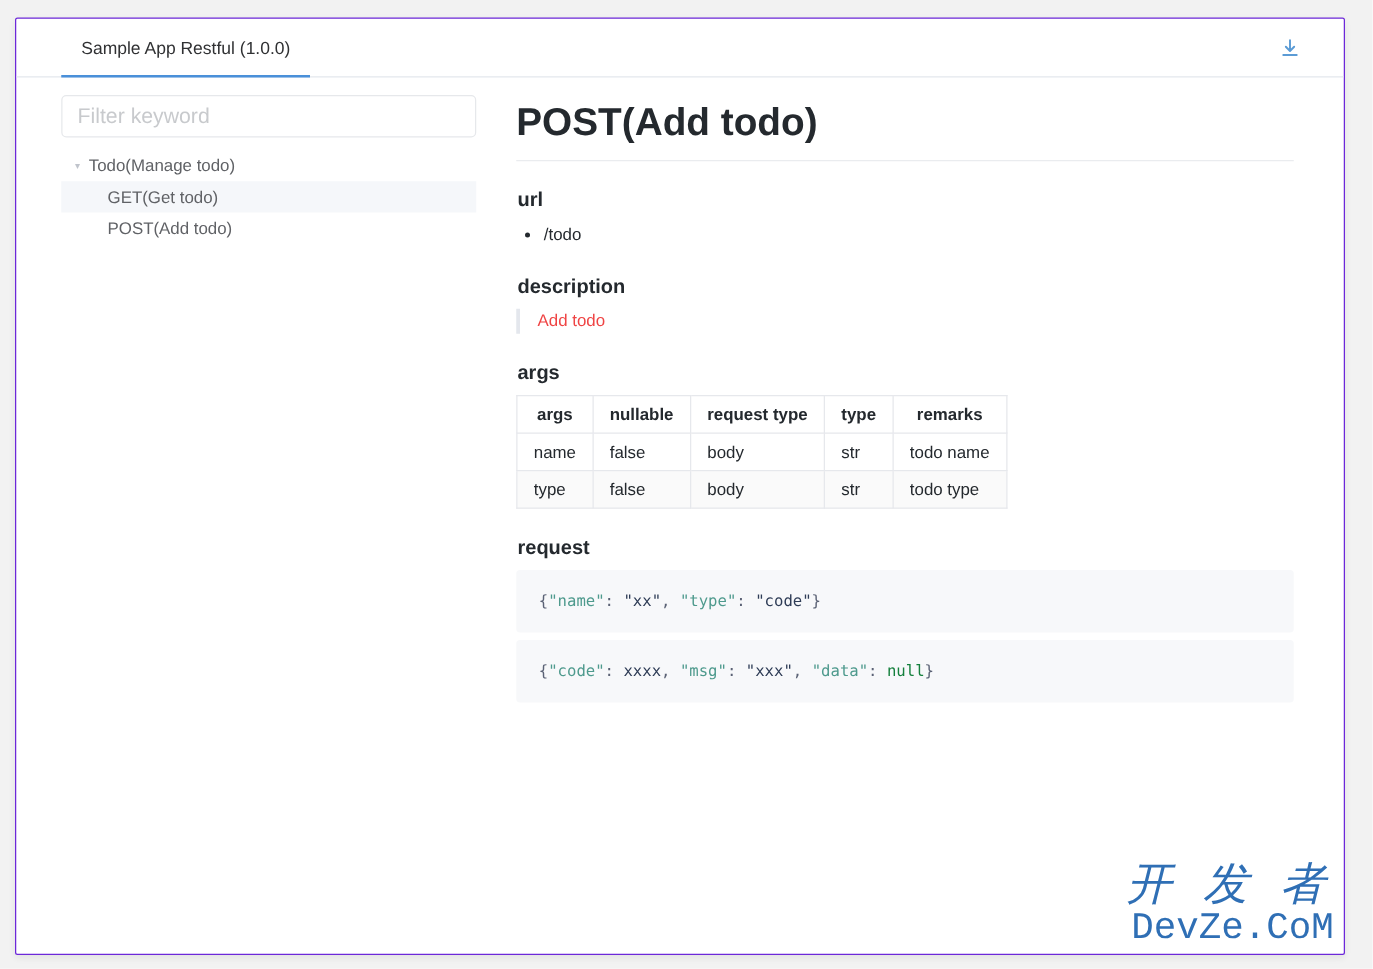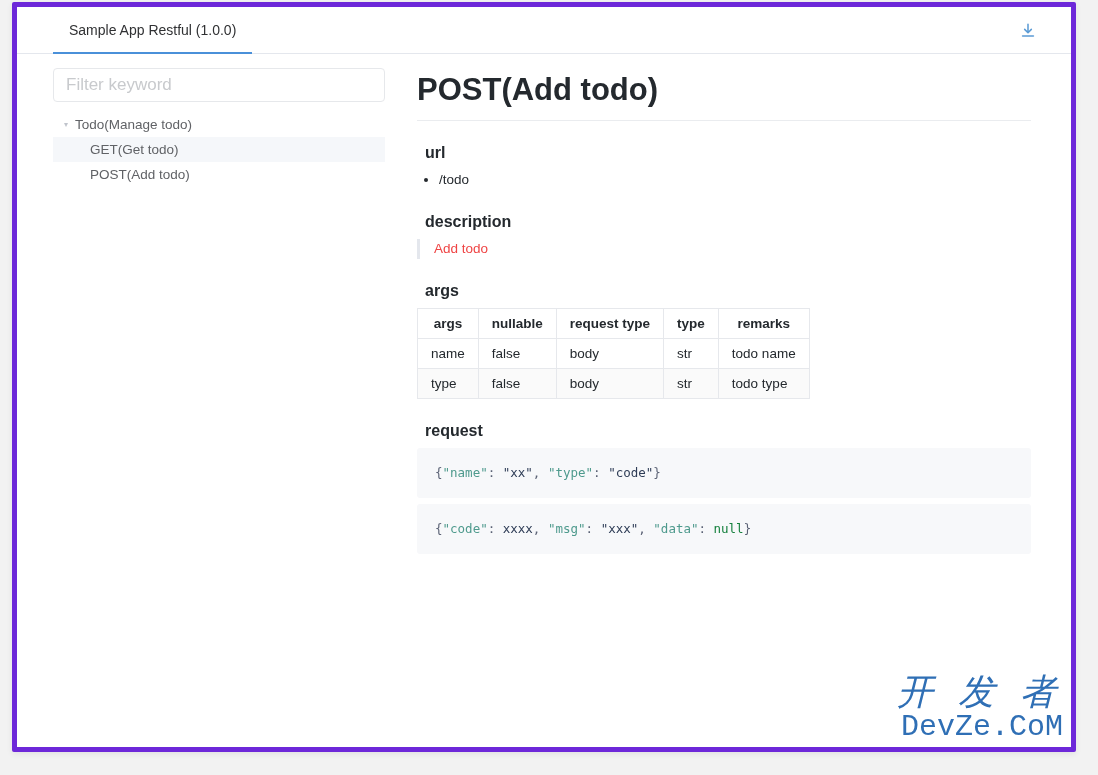--- a/index.html
+++ b/index.html
@@ -13,25 +13,25 @@
     background: #f2f2f2;
     font-family: "Liberation Sans", sans-serif;
     color: #303133;
     overflow: hidden;
   }
 
   
   .card {
     position: absolute;
     left: 12px;
-    top: 2px;
+    top: 14px;
     width: 1064px;
     height: 750px;
     background: #ffffff;
-    border: 5px solid #6d28d9;
+    border: 1px solid #6d28d9;
     border-radius: 2px;
     box-shadow: 0 2px 6px rgba(0,0,0,.07);
     box-sizing: border-box;
     overflow: hidden;
   }
 
   
   .tabs-bar {
     position: relative;
     height: 47px;
@@ -135,21 +135,21 @@
     line-height: 44px;
     font-weight: bold;
     color: #24292e;
     padding-bottom: 8px;
     border-bottom: 1px solid #eaecef;
   }
   h2.section {
     font-size: 16px;
     font-weight: bold;
     color: #24292e;
-    margin: 23px 0 8px 8px;
+    margin: 23px 0 8px 1px;
   }
   ul.url-list {
     margin: 0;
     padding-left: 22px;
     font-size: 13.5px;
     color: #24292e;
   }
   ul.url-list li { line-height: 20px; }
   .desc-quote {
     border-left: 3px solid #e4e7ed;

